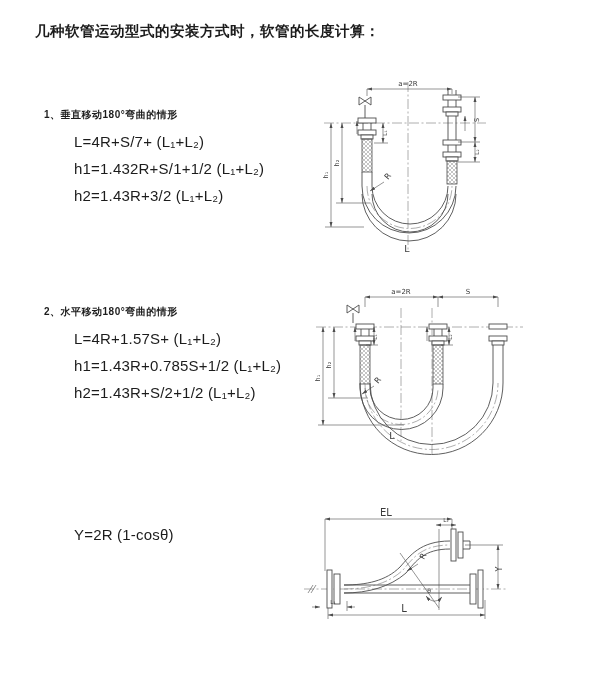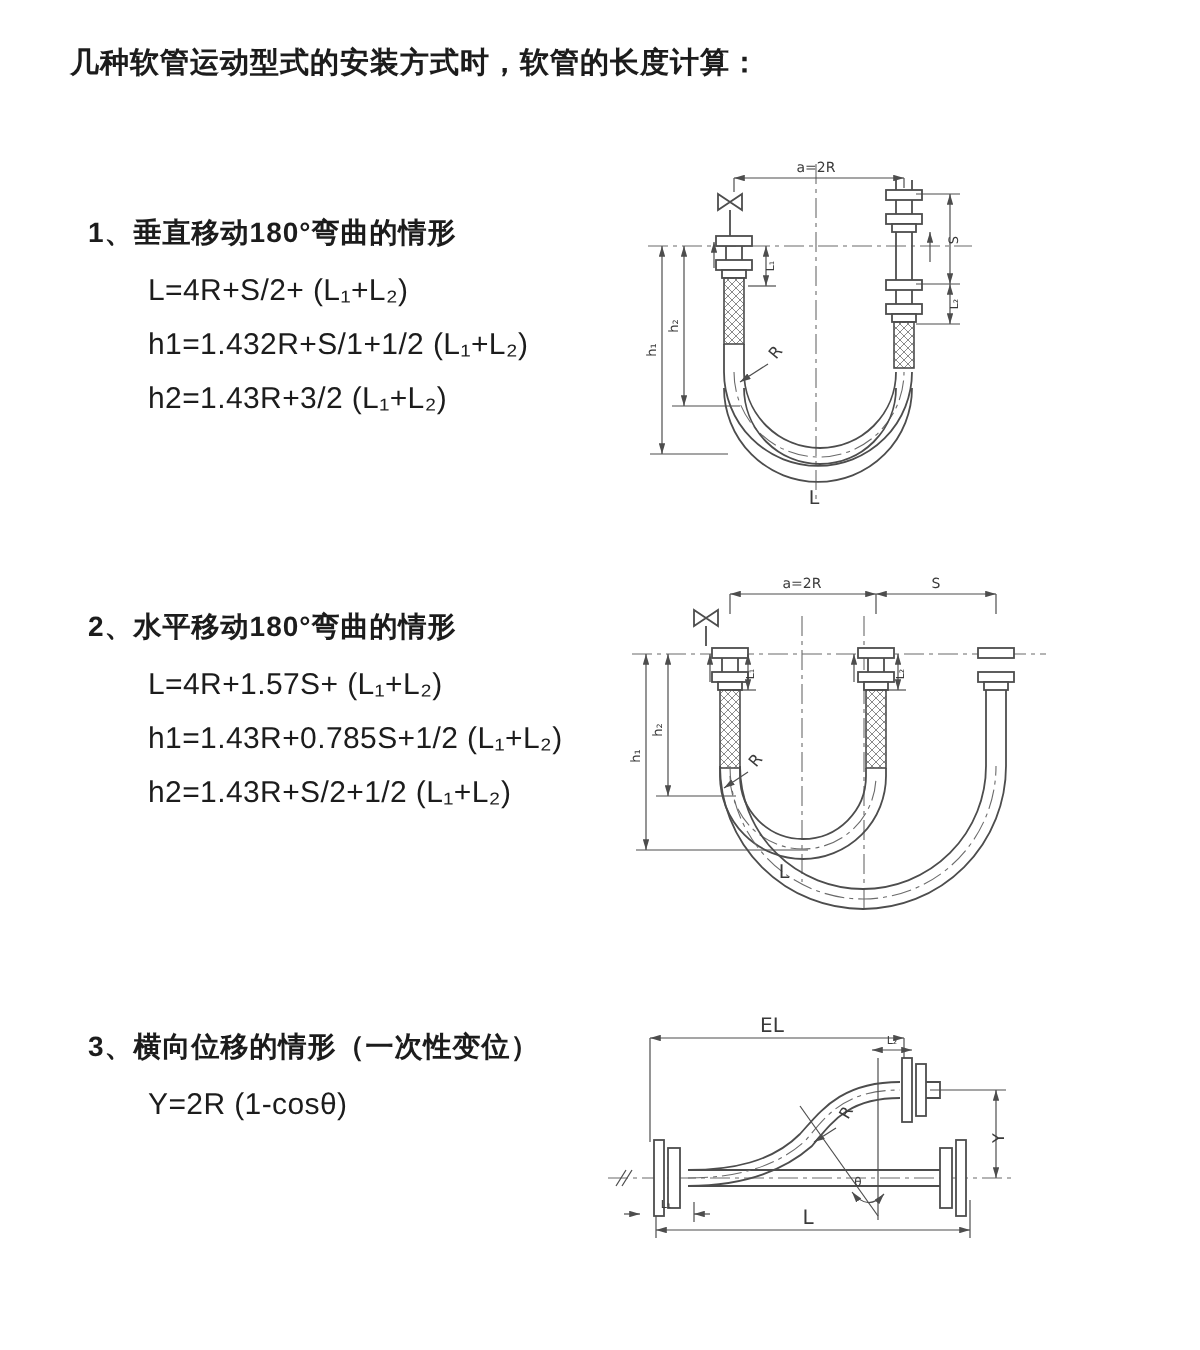--- a/index.html
+++ b/index.html
@@ -6,58 +6,57 @@
   .page{
     position:relative;width:600px;height:675px;background:#ffffff;
     overflow:hidden;font-family:"Liberation Sans","DejaVu Sans",sans-serif;
     color:#1c1c1c;
   }
   .title{
     position:absolute;left:35px;top:22px;font-size:14.5px;font-weight:bold;
     letter-spacing:0.5px;white-space:nowrap;
   }
   .section{position:absolute;}
-  .sec-heading{font-size:14px;font-weight:bold;letter-spacing:0.5px;white-space:nowrap;}
+  .sec-heading{font-size:10px;font-weight:bold;letter-spacing:0.5px;white-space:nowrap;}
   .formulas{margin-top:6px;margin-left:30px;}
   .formula{font-size:15px;line-height:27px;white-space:nowrap;letter-spacing:0.2px;}
   .diagram{position:absolute;}
   
   .dw{stroke:#4d4d4d;stroke-width:0.9;fill:none;}
   .dm{stroke:#4d4d4d;stroke-width:0.6;fill:none;}
   .cl{stroke:#6b6b6b;stroke-width:0.55;fill:none;stroke-dasharray:10 2.5 2 2.5;}
   .flg{fill:#ffffff;stroke:#4d4d4d;stroke-width:0.9;}
   svg text{fill:#3a3a3a;font-family:"DejaVu Sans",sans-serif;}
 </style>
 </head>
 <body>
 
 <div class="page">
 
   <div class="title">几种软管运动型式的安装方式时，软管的长度计算：</div>
 
   <div class="section" style="left:44px;top:108px;">
     <div class="sec-heading">1、垂直移动180°弯曲的情形</div>
     <div class="formulas">
-      <div class="formula">L=4R+S/2+ (L₁+L₂)</div>
+      <div class="formula">L=4R+S/7+ (L₁+L₂)</div>
       <div class="formula">h1=1.432R+S/1+1/2 (L₁+L₂)</div>
       <div class="formula">h2=1.43R+3/2 (L₁+L₂)</div>
     </div>
   </div>
 
   <div class="section" style="left:44px;top:305px;">
     <div class="sec-heading">2、水平移动180°弯曲的情形</div>
     <div class="formulas">
       <div class="formula">L=4R+1.57S+ (L₁+L₂)</div>
       <div class="formula">h1=1.43R+0.785S+1/2 (L₁+L₂)</div>
       <div class="formula">h2=1.43R+S/2+1/2 (L₁+L₂)</div>
     </div>
   </div>
 
   <div class="section" style="left:44px;top:515px;">
-    <div class="sec-heading">3、横向位移的情形（一次性变位）</div>
     <div class="formulas">
       <div class="formula">Y=2R (1-cosθ)</div>
     </div>
   </div>
 
   <svg class="diagram" style="left:308px;top:76px;" width="292" height="182" viewBox="0 0 292 182">
     <defs>
       <marker id="m1" viewBox="0 0 10 6" refX="10" refY="3" markerWidth="9" markerHeight="5.4" orient="auto-start-reverse">
         <path d="M0,0 L10,3 L0,6 Z" fill="#4d4d4d"></path>
       </marker>

